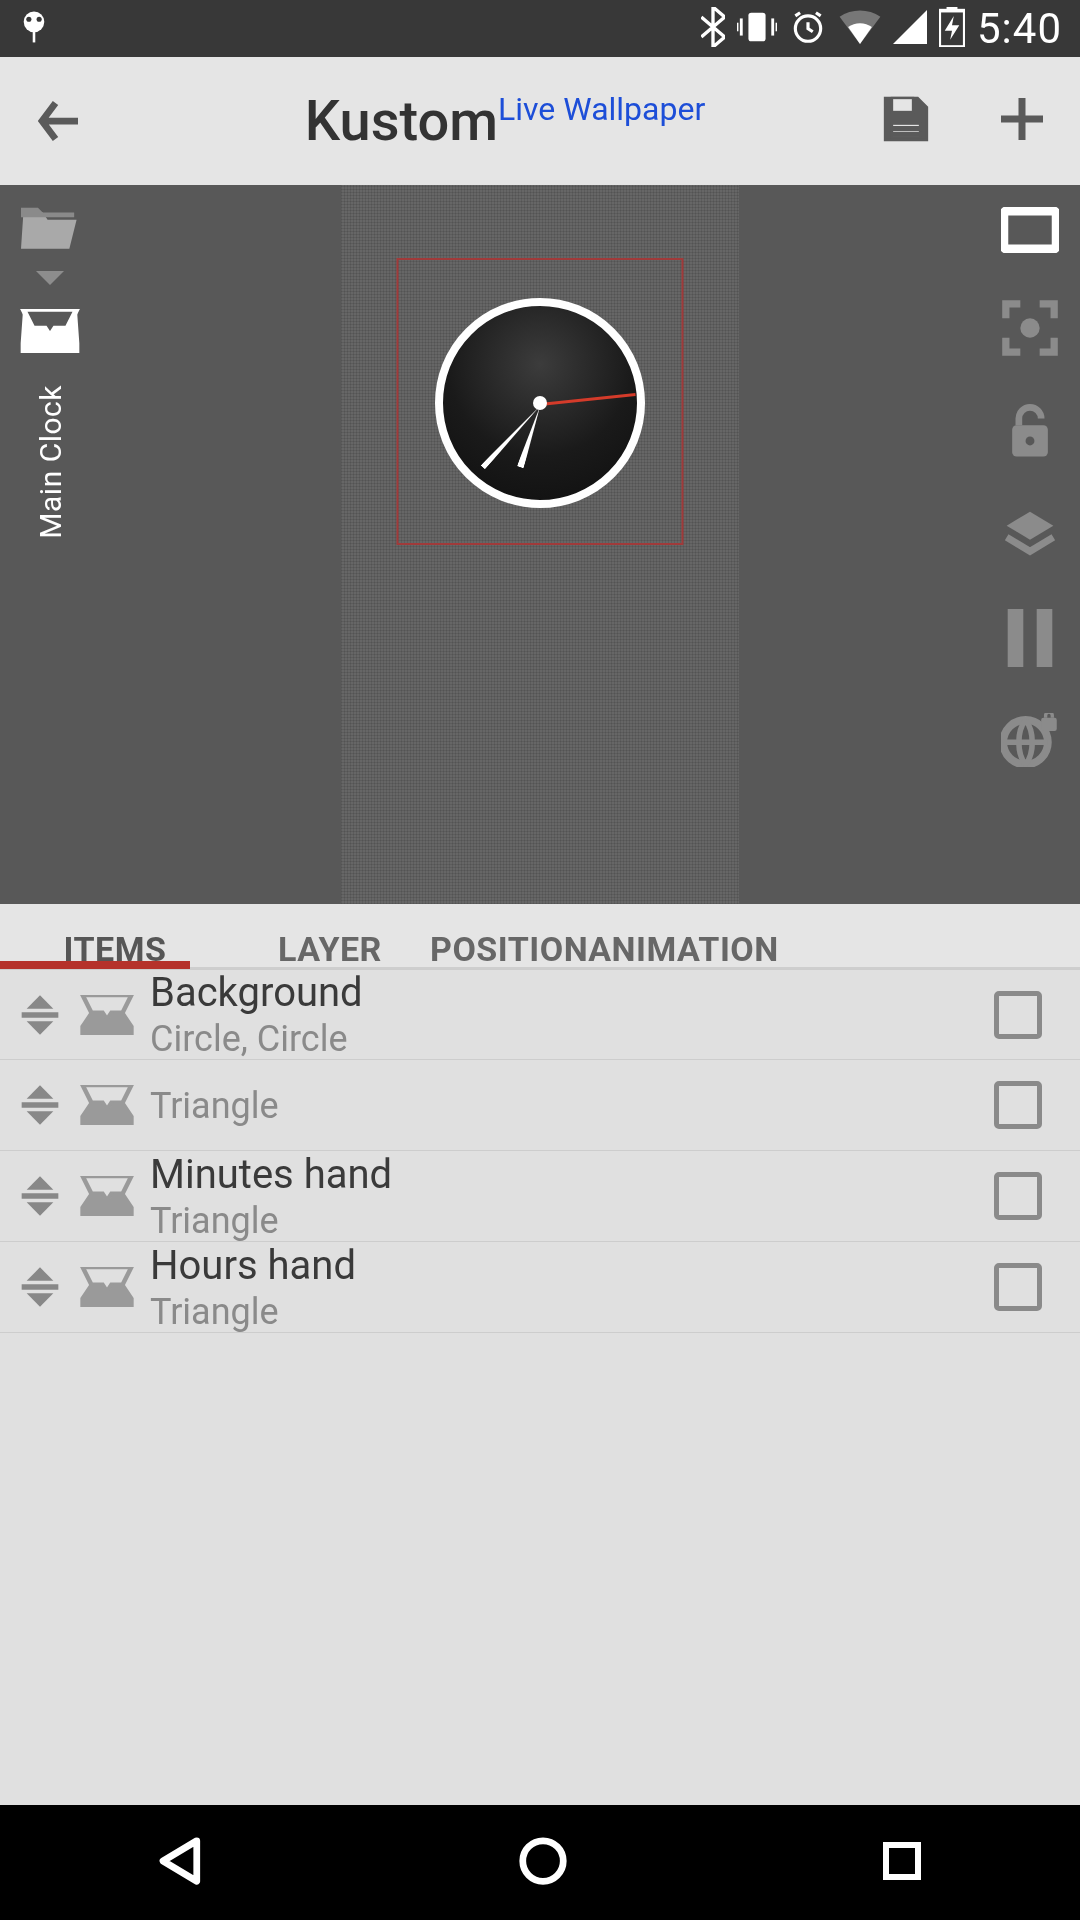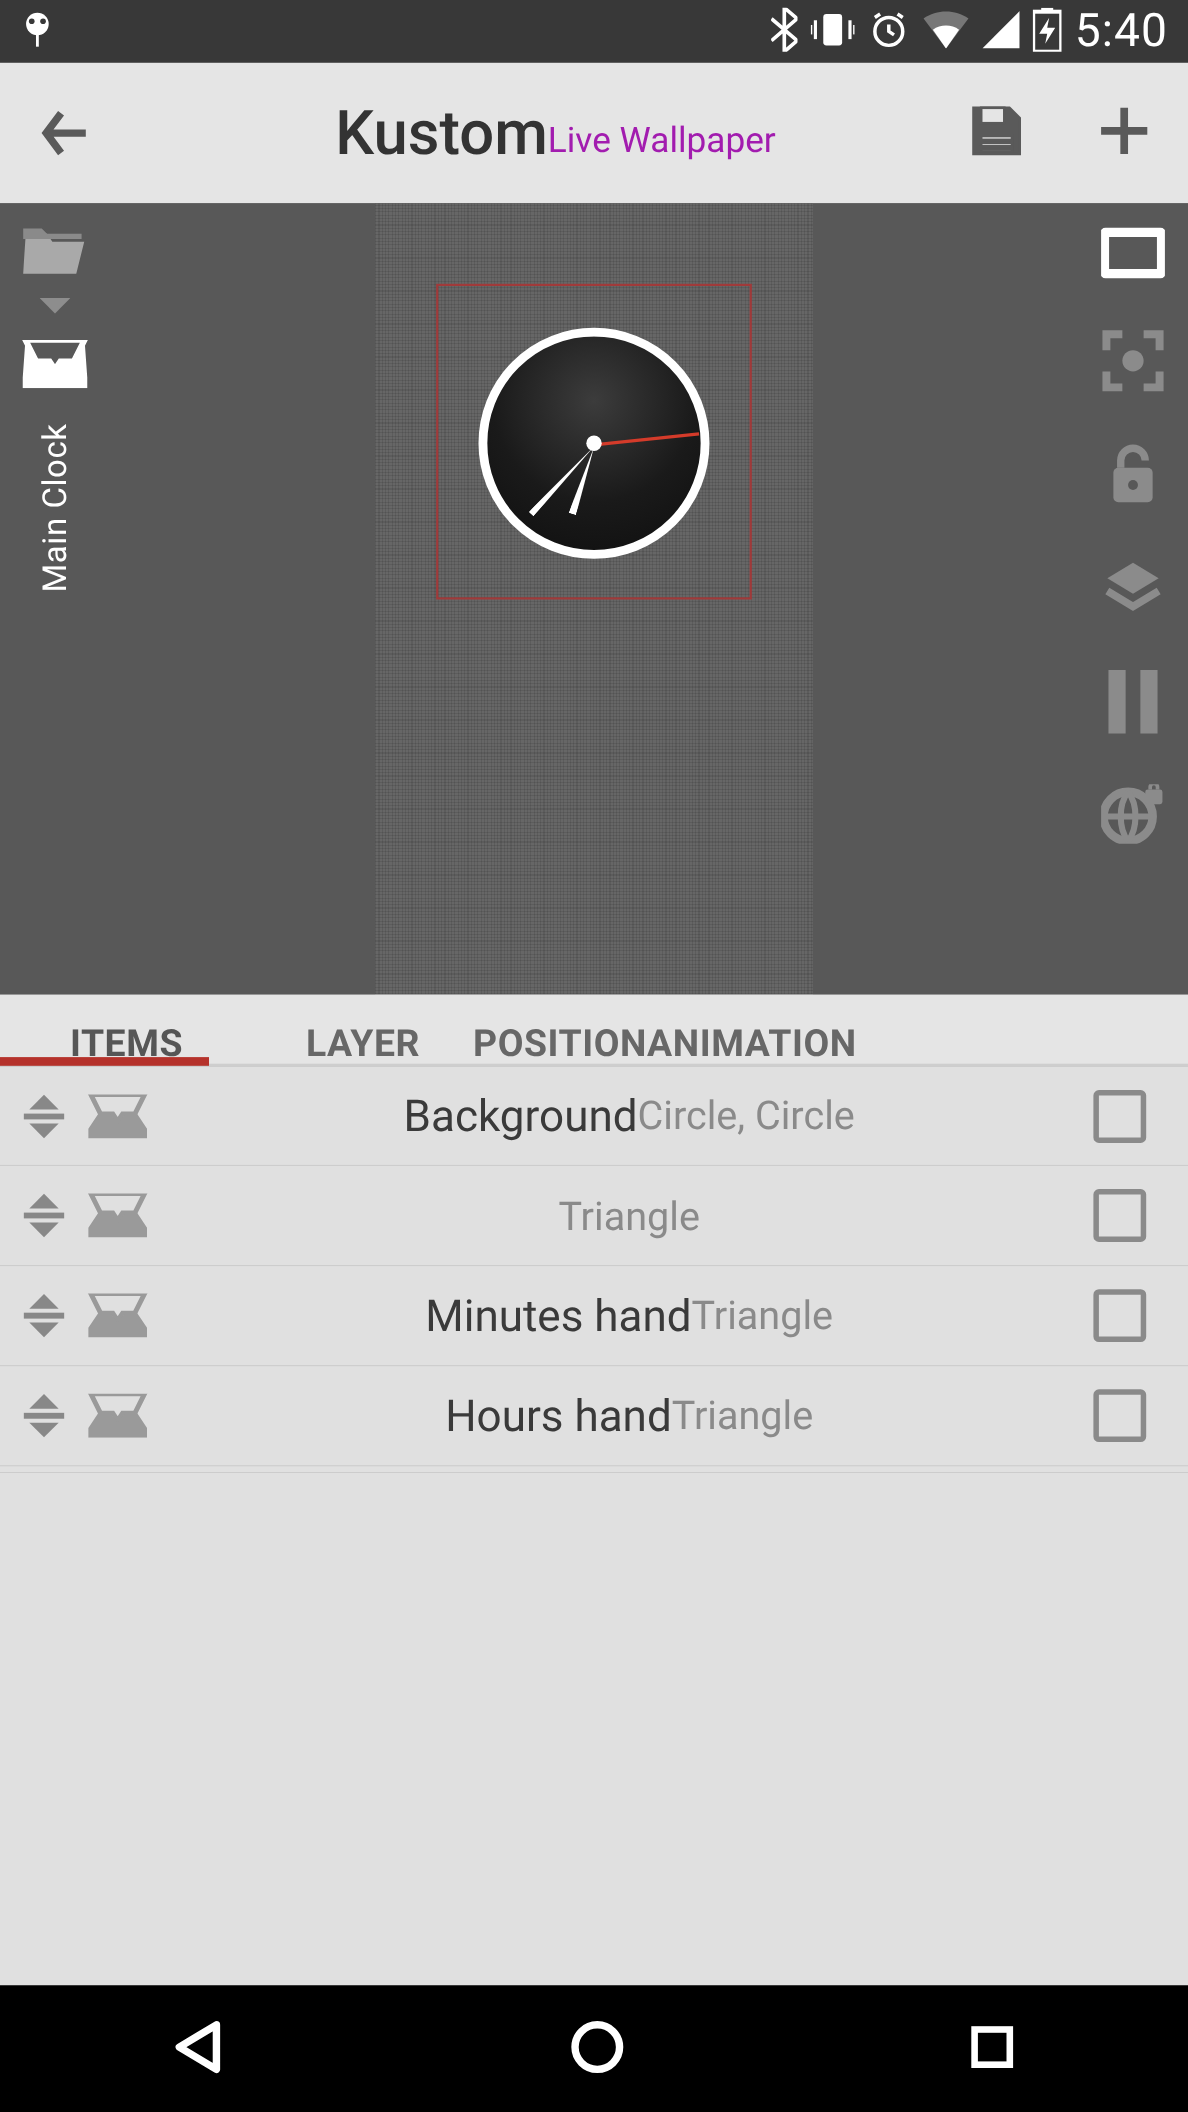--- a/index.html
+++ b/index.html
@@ -7,21 +7,21 @@
   .statusbar { height: 57px; background: #383838; display: flex; align-items: center; justify-content: space-between; padding: 0 18px; color: #fff; }
   .statusbar .left { display:flex; align-items:center; }
   .statusbar .right { display:flex; align-items:center; gap: 12px; }
   .statusbar svg { fill:#fff; }
   .statusbar .time { font-size: 42px; font-weight: 400; letter-spacing: 1px; }
 
   .appbar { height: 128px; background: #e5e5e5; display:flex; align-items:center; padding: 0 30px; }
   .appbar .back { width: 60px; height: 60px; display:flex; align-items:center; justify-content:center; }
   .appbar .titlewrap { margin-left: 42px; flex:1; display:flex; flex-direction:row; justify-content:center; }
   .appbar .title { font-size: 56px; font-weight:500; color:#333; }
-  .appbar .subtitle { font-size:32px; color:#a21caf; margin-top:20px; }
+  .appbar .subtitle { font-size:32px; color:#1d4ed8; margin-top:2px; }
   .appbar .actions { display:flex; align-items:center; gap: 60px; }
   .appbar svg { stroke:#5a5a5a; fill:none; }
 
   .preview { height: 719px; background:#585858; position:relative; display:flex; }
   .left-rail { width: 100px; display:flex; flex-direction:column; align-items:center; padding-top:20px; gap:18px; }
   .left-rail .folder svg { fill:#a9a9a9; }
   .left-rail .chev svg { fill:#8d8d8d; }
   .left-rail .inbox svg { fill:#fff; }
   .left-rail .vlabel { writing-mode: vertical-rl; transform: rotate(180deg); color:#fff; font-size:30px; margin-top:10px; letter-spacing:0.5px; }
   .right-rail { width: 100px; display:flex; flex-direction:column; align-items:center; padding-top:22px; gap:42px; }
@@ -50,21 +50,21 @@
   .tabs .tab.active { color:#565656; }
   .tab-ind { position:absolute; left:0; bottom:0; height:8px; width:190px; background:#b5322b; }
   .tabline { position:absolute; left:0; right:0; bottom:0; height:2px; background:#cecece; }
 
   .list { background:#e0e0e0; height: 370px; }
   .row { height: 91px; display:flex; align-items:center; padding: 0 38px 0 10px; border-bottom:1px solid #cdcdcd; position:relative;}
   .sort-handle { width:60px; display:flex; flex-direction:column; align-items:center; gap:-2px; }
   .sort-handle svg{ fill:#888; }
   .icon-group { width:66px; display:flex; align-items:center; justify-content:center; margin-left:4px;}
   .icon-group svg { fill:#9a9a9a; }
-  .txt { margin-left:10px; flex:1; display:flex; flex-direction:row; justify-content:center; }
+  .txt { margin-left:10px; flex:1; display:flex; flex-direction:column; justify-content:center; }
   .row-title { font-size:40px; color:#3a3a3a; }
   .row-sub { font-size:36px; color:#8a8a8a; margin-top:2px; }
   .chk { width:48px; height:48px; background:transparent; border:5px solid #8a8a8a; border-radius:5px; }
   .row:first-child { border-top:1px solid #cdcdcd; }
 
   .bottom-spacer { height:466px; background:#e0e0e0; }
 
   .navbar { height:116px; background:#000; display:flex; align-items:center; justify-content:space-around; }
   .navbar svg { stroke:#fff; fill:none; }
 </style>

